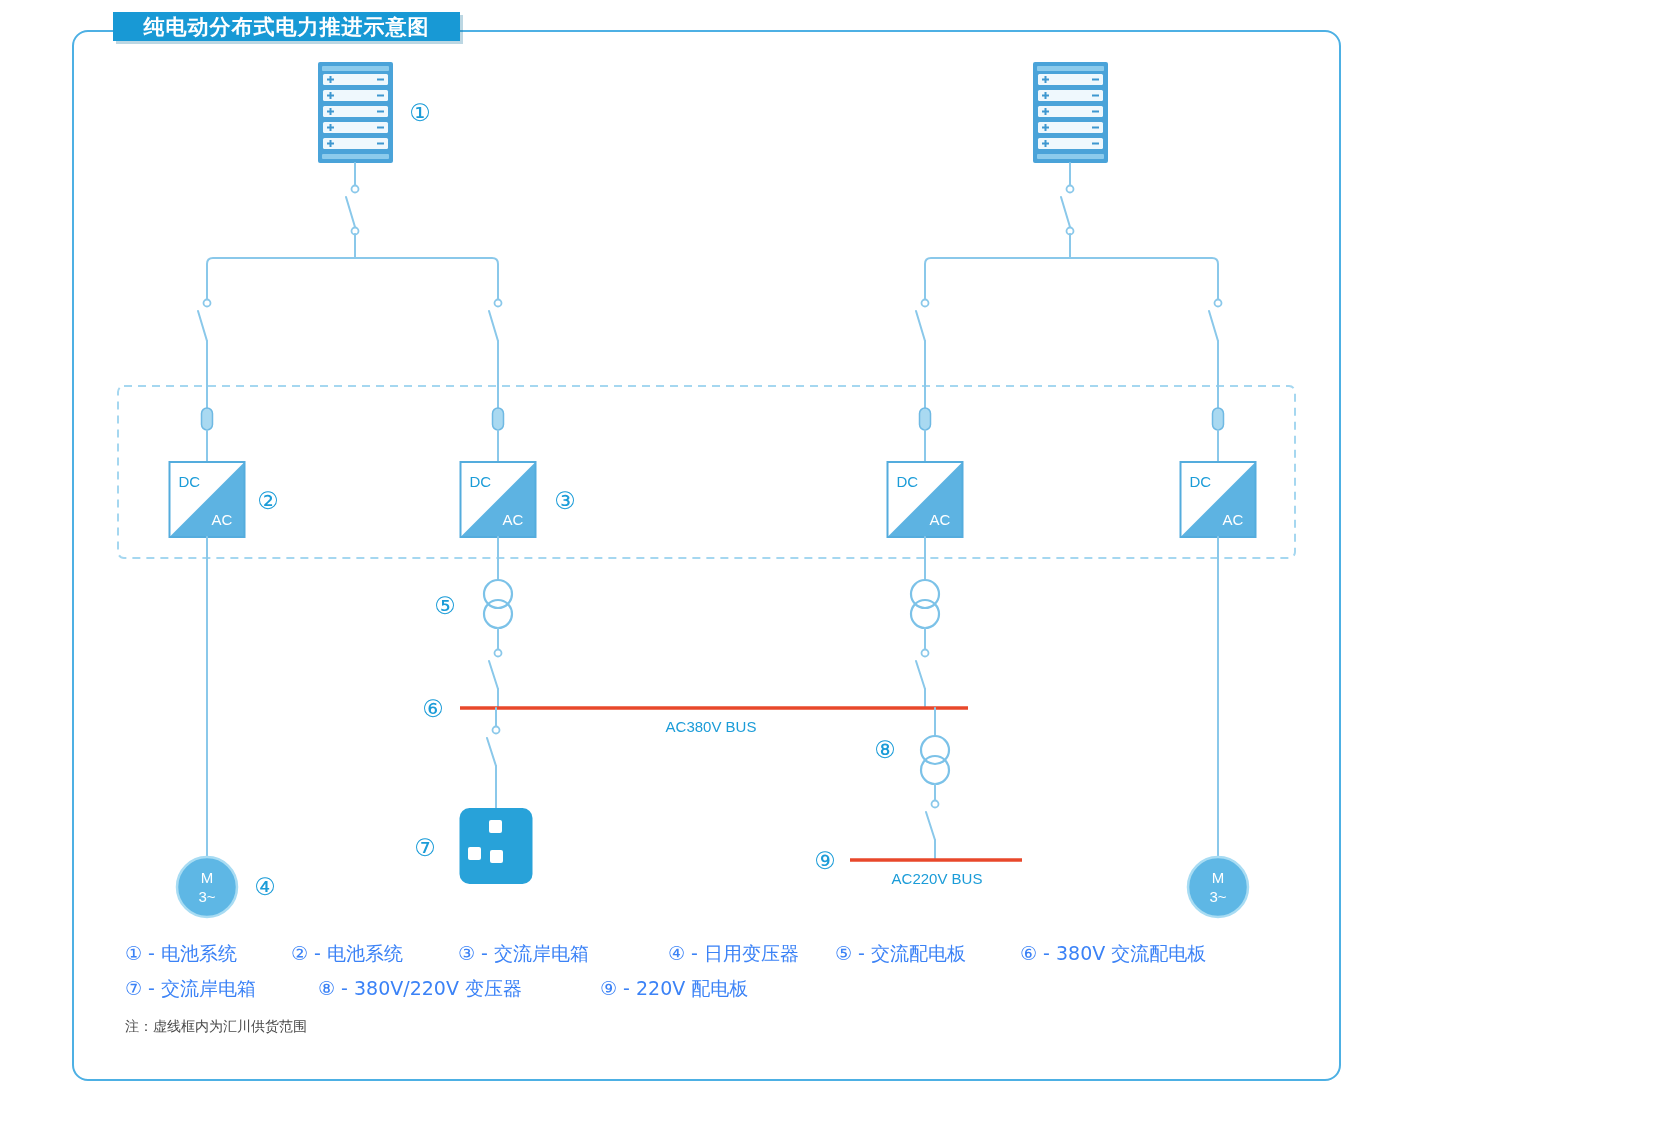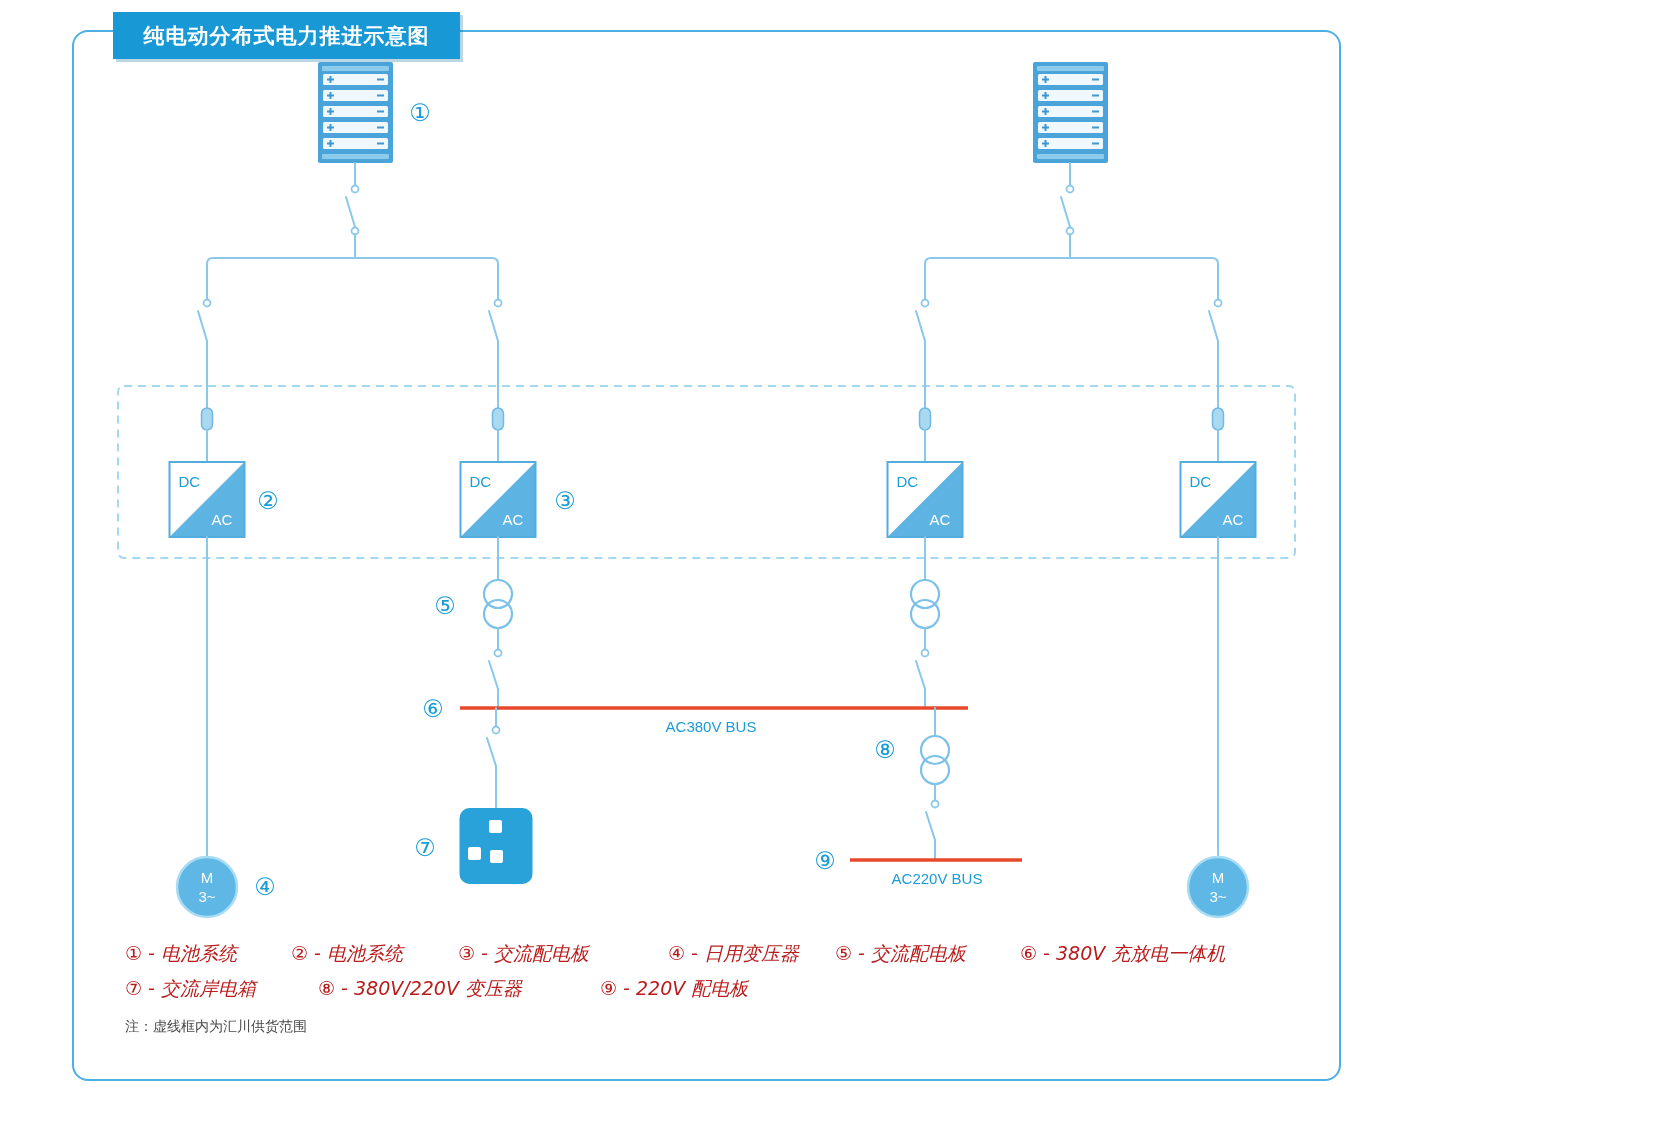--- a/index.html
+++ b/index.html
@@ -1,25 +1,25 @@
 <!DOCTYPE html>
 <html><head>
 <meta charset="utf-8">
 <style>
   html,body{margin:0;padding:0;background:#ffffff;}
   .canvas{position:relative;width:1660px;height:1127px;background:#fff;
           font-family:"DejaVu Sans","Liberation Sans",sans-serif;overflow:hidden;}
   .border-frame{position:absolute;left:72px;top:30px;width:1269px;height:1051px;
           border:2px solid #4db0e4;border-radius:16px;box-sizing:border-box;}
-  .title-banner{position:absolute;left:113px;top:12px;width:347px;height:47px;
+  .title-banner{position:absolute;left:113px;top:12px;width:347px;height:29px;
           background:#1899d5;color:#fff;display:flex;align-items:center;justify-content:center;
           font-size:21px;font-weight:bold;letter-spacing:1px;
           box-shadow:3px 3px 0 rgba(16,110,156,0.28);}
   .schematic{position:absolute;left:0;top:0;}
-  .legend-item{position:absolute;font-size:19px;color:#b91c1c;white-space:nowrap;font-style:italic;}
+  .legend-item{position:absolute;font-size:19px;color:#3b82f6;white-space:nowrap;}
   .note{position:absolute;left:125px;top:1018px;font-size:14px;color:#4a4a4a;white-space:nowrap;}
 
   
   .wire{stroke:#8ac8ea;stroke-width:2;fill:none;stroke-linecap:round;}
   .node{fill:#ffffff;stroke:#8ac8ea;stroke-width:1.8;}
   .scope{fill:none;stroke:#a5d7f0;stroke-width:2;stroke-dasharray:8 6;}
   .fuse{fill:#a9d9f1;stroke:#6fb9e3;stroke-width:1.5;}
   .busline{stroke:#e8482b;stroke-width:3.5;}
   .xfmr{fill:none;stroke:#7cc2e8;stroke-width:2.2;}
   .dcac-tri{fill:#5db3e2;}
@@ -230,24 +230,24 @@
       <text x="433" y="717" class="callout">⑥</text>
       <text x="425" y="856" class="callout">⑦</text>
       <text x="885" y="758" class="callout">⑧</text>
       <text x="825" y="869" class="callout">⑨</text>
     </g>
   </svg>
 
   <div>
     <span class="legend-item" style="left:125px;top:941px;">① - 电池系统</span>
     <span class="legend-item" style="left:291px;top:941px;">② - 电池系统</span>
-    <span class="legend-item" style="left:458px;top:941px;">③ - 交流配电板</span>
+    <span class="legend-item" style="left:458px;top:941px;">③ - 交流岸电箱</span>
     <span class="legend-item" style="left:668px;top:941px;">④ - 日用变压器</span>
     <span class="legend-item" style="left:835px;top:941px;">⑤ - 交流配电板</span>
-    <span class="legend-item" style="left:1020px;top:941px;">⑥ - 380V 充放电一体机</span>
+    <span class="legend-item" style="left:1020px;top:941px;">⑥ - 380V 交流配电板</span>
     <span class="legend-item" style="left:125px;top:976px;text-align:right;">⑦ - 交流岸电箱</span>
     <span class="legend-item" style="left:318px;top:976px;">⑧ - 380V/220V 变压器</span>
     <span class="legend-item" style="left:600px;top:976px;">⑨ - 220V 配电板</span>
   </div>
 
   <div class="note">注：虚线框内为汇川供货范围</div>
 
 </div>
 
 </body></html>

